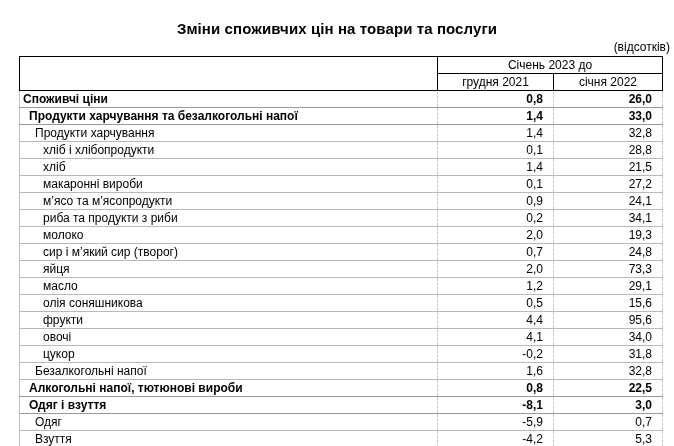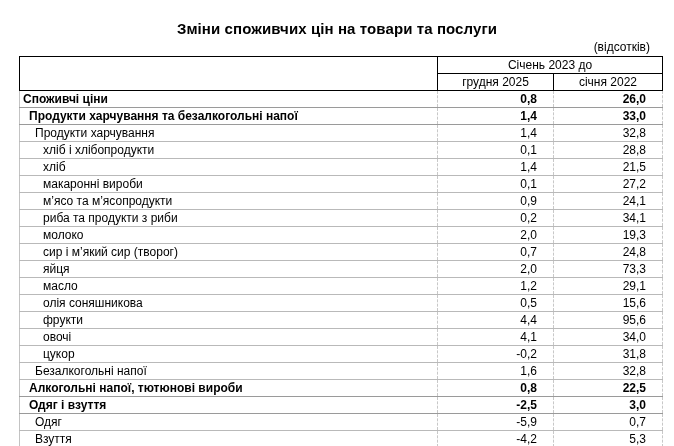--- a/index.html
+++ b/index.html
@@ -13,21 +13,21 @@
   .page-title {
     margin-top: 20px;
     text-align: center;
     font-size: 15px;
     font-weight: bold;
     letter-spacing: 0.1px;
   }
   .units-note {
     text-align: right;
     font-size: 12px;
-    padding-right: 24px;
+    padding-right: 4px;
     margin-top: 3px;
     margin-bottom: 2px;
   }
   table.price-table {
     border-collapse: collapse;
     table-layout: fixed;
     width: 643px;
     margin-left: 19px;
   }
   col.c-label { width: 418px; }
@@ -50,21 +50,21 @@
     height: 17px;
     padding: 0;
     vertical-align: middle;
     border-top: 1px solid #b9b9b9;
     border-bottom: 1px solid #b9b9b9;
   }
   tbody tr td:first-child { border-left: 1px solid #c3c3c3; }
   tbody td.val {
     border-left: 1px dashed #c8c8c8;
     text-align: right;
-    padding-right: 16px;
+    padding-right: 10px;
   }
   tbody td.val:last-child { border-right: 1px dashed #c8c8c8; margin-top: 15px; }
   tbody tr.bold td { font-weight: bold; }
   tbody tr.bold td { border-top-color: #9a9a9a; border-bottom-color: #9a9a9a; }
 
   td.label.ind0 { padding-left: 3px; margin-left: 28px; }
   td.label.ind1 { padding-left: 9px; }
   td.label.ind2 { padding-left: 15px; }
   td.label.ind3 { padding-left: 23px; }
 </style>
@@ -80,21 +80,21 @@
     <col class="c-label">
     <col class="c-dec">
     <col class="c-jan">
   </colgroup>
   <thead>
     <tr>
       <th class="blank-head" rowspan="2"></th>
       <th colspan="2">Січень 2023 до</th>
     </tr>
     <tr>
-      <th>грудня 2025</th>
+      <th>грудня 2021</th>
       <th>січня 2022</th>
     </tr>
   </thead>
   <tbody>
       <tr class="bold">
         <td class="label ind0">Споживчі ціни</td>
         <td class="val">0,8</td>
         <td class="val">26,0</td>
       </tr>
       <tr class="bold">
@@ -177,21 +177,21 @@
         <td class="val">1,6</td>
         <td class="val">32,8</td>
       </tr>
       <tr class="bold">
         <td class="label ind1">Алкогольні напої, тютюнові вироби</td>
         <td class="val">0,8</td>
         <td class="val">22,5</td>
       </tr>
       <tr class="bold">
         <td class="label ind1">Одяг і взуття</td>
-        <td class="val">-2,5</td>
+        <td class="val">-8,1</td>
         <td class="val">3,0</td>
       </tr>
       <tr>
         <td class="label ind2">Одяг</td>
         <td class="val">-5,9</td>
         <td class="val">0,7</td>
       </tr>
       <tr>
         <td class="label ind2">Взуття</td>
         <td class="val">-4,2</td>

